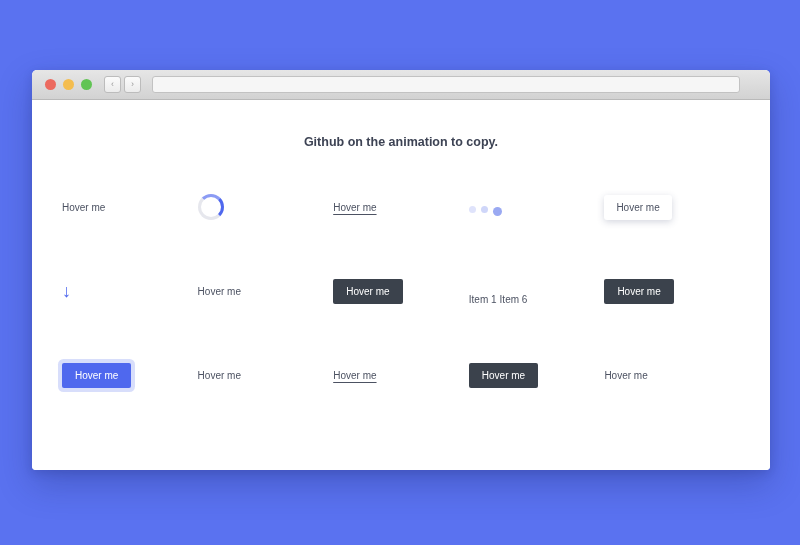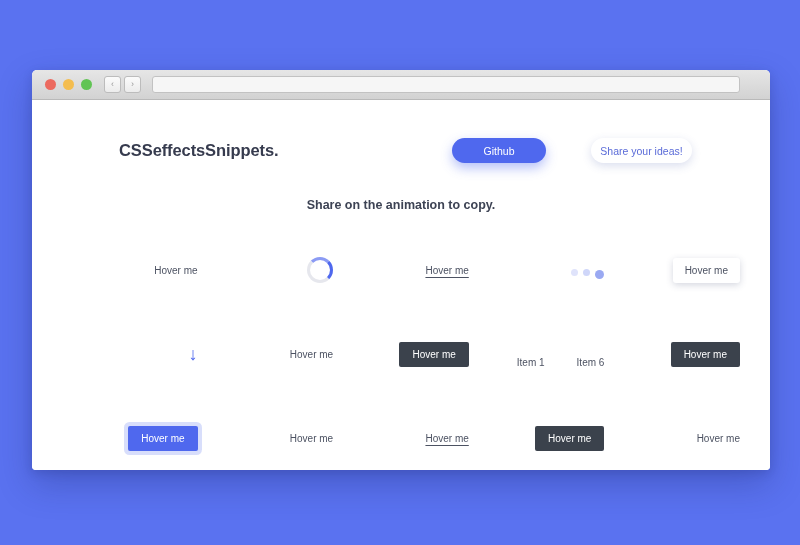--- a/index.html
+++ b/index.html
@@ -154,21 +154,21 @@
   #animation-grid {
     margin-top: 16px;
     display: grid;
     grid-template-columns: repeat(5, 1fr);
     grid-auto-rows: 84px;
   }
 
   .cell {
     display: flex;
     align-items: center;
-    justify-content: flex-end;
+    justify-content: flex-start;
     cursor: pointer;
   }
 
   
   .txt-plain {
     font-size: 10px;
     color: #4c5262;
   }
   .txt-underline {
     font-size: 10px;
@@ -239,21 +239,21 @@
   
   .arrow-down {
     color: #4f68ee;
     font-size: 18px;
     line-height: 1;
   }
 
   
   .menu-items {
     display: flex;
-    gap: 32px;
+    gap: 3px;
     margin-top: 16px;
   }
   .menu-item {
     font-size: 10px;
     color: #4c5262;
   }
 </style>
 </head>
 <body>
 
@@ -267,29 +267,22 @@
     </div>
     <div class="nav-buttons">
       <span class="nav-btn">‹</span>
       <span class="nav-btn">›</span>
     </div>
     <input id="url-bar" type="text" placeholder="" style="">
   </div>
 
   <div id="page-content">
 
-    <div id="app-header">
-      <div id="site-title">CSSeffectsSnippets.</div>
-      <div class="header-actions">
-        <button id="github-button">Github</button>
-        <button id="share-ideas-button">Share your ideas!</button>
-      </div>
-    </div>
-
-    <div id="subtitle">Share on the animation to copy.</div>
+
+    <div id="subtitle">Github on the animation to copy.</div>
 
     <div id="animation-grid">
         <div class="cell">
           <span class="txt-plain">Hover me</span>
         </div>
         <div class="cell">
           <div class="spinner"></div>
         </div>
         <div class="cell">
           <span class="txt-underline">Hover me</span>

